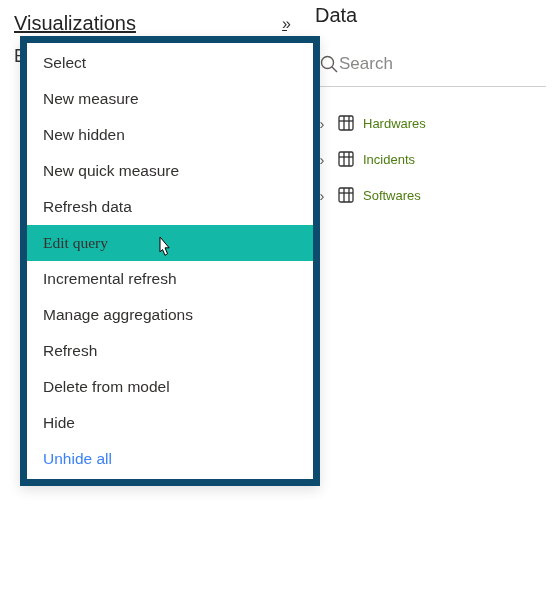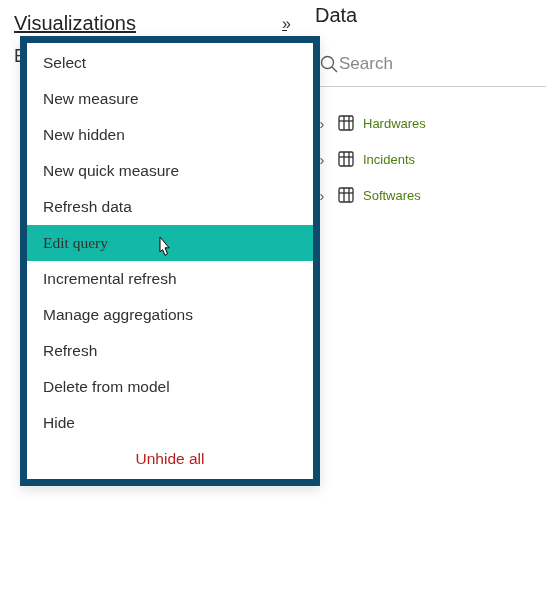--- a/index.html
+++ b/index.html
@@ -72,22 +72,21 @@
       font-size: 15.5px;
       color: #323130;
       cursor: default;
       position: relative;
     }
     .menu-item.hovered {
       background: #14b8a6;
       font-family: Liberation Serif, serif;
     }
     .menu-item.disabled {
-      color: #b91c1c;
-      text-align: center;
+      color: #3b82f6;
     }
     .cursor-pointer {
       position: absolute;
       left: 128px;
       top: 10px;
       width: 20px;
       height: 24px;
       pointer-events: none;
     }
     .right-col {

